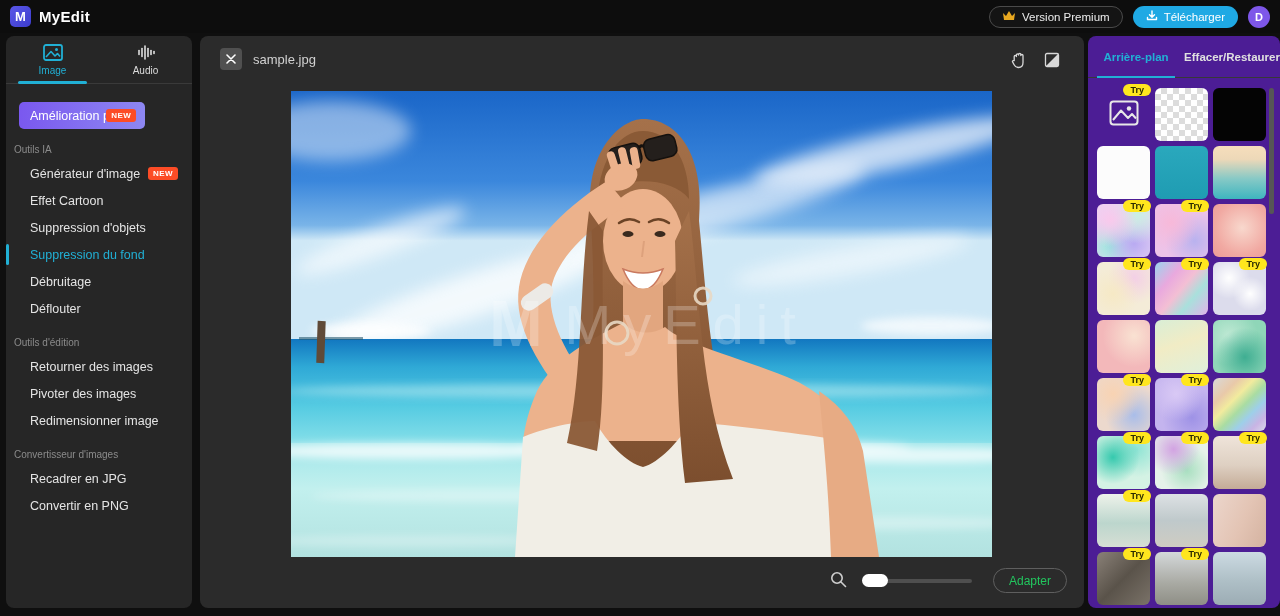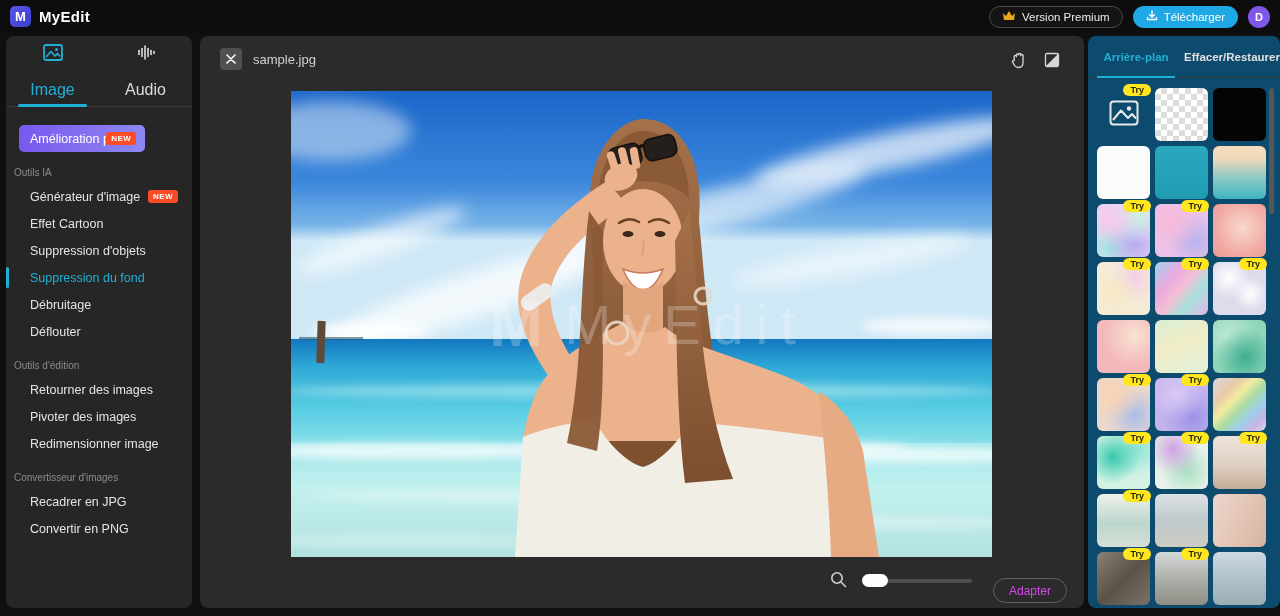--- a/index.html
+++ b/index.html
@@ -13,25 +13,25 @@
   .brand-name { font-size:15px; font-weight:bold; color:#fff; letter-spacing:.3px; }
   .topbar-right { margin-left:auto; display:flex; align-items:flex-end; gap:10px; }
   .btn-premium { height:22px; border-radius:11px; border:1px solid #4a4a4a; background:#141414; color:#ececec; font-size:11.5px; display:flex; align-items:center; gap:6px; padding:0 12px; cursor:pointer; }
   .btn-download { height:22px; border-radius:11px; background:var(--download,#1fa9e4); color:#fff; font-size:11.5px; display:flex; align-items:center; gap:6px; padding:0 13px; border:none; cursor:pointer; }
   .avatar { width:22px; height:22px; border-radius:50%; background:var(--avatar,#7e57e9); color:#fff; font-size:11px; font-weight:bold; display:flex; align-items:center; justify-content:center; cursor:pointer; }
 
   
   .panel { position:absolute; top:36px; height:572px; border-radius:8px; }
   .sidebar { left:6px; width:186px; background:#262626; }
   .canvas-panel { left:200px; width:884px; background:#2b2b2b; }
-  .right-panel { left:1088px; width:192px; background:#0c4a6e; }
+  .right-panel { left:1088px; width:192px; background:#4c1d95; }
 
   
   .side-tabs { display:flex; border-bottom:1px solid #3a3a3a; padding-top:8px; }
-  .side-tab { width:50%; display:flex; flex-direction:column; align-items:center; gap:20px; padding-bottom:7px; position:relative; cursor:pointer; font-size:16px; color:#dcdcdc; }
+  .side-tab { width:50%; display:flex; flex-direction:column; align-items:center; gap:4px; padding-bottom:7px; position:relative; cursor:pointer; font-size:10px; color:#dcdcdc; }
   .side-tab.active { color:var(--accent,#21b0d5); }
   .side-tab.active::after { content:""; position:absolute; left:12px; right:12px; bottom:-1px; height:3px; border-radius:2px; background:var(--accent,#21b0d5); }
   .side-tab svg { display:block; }
   .promo-btn { margin:18px 12px 0 13px; height:27px; border:none; border-radius:5px; background:linear-gradient(90deg,var(--promo-from,#7a58ef),var(--promo-to,#8d87f2)); color:#fff; font-size:12.5px; display:flex; align-items:center; padding:0 11px; cursor:pointer; position:relative; }
   .new-badge { background:var(--new-badge,#fc4c26); color:#fff; font-size:8px; font-weight:bold; border-radius:3px; padding:2px 5px; letter-spacing:.4px; }
   .promo-btn .new-badge { position:absolute; right:9px; }
   .nav-section { margin-top:15px; }
   .nav-section-title { font-size:10px; color:#8b8b8b; padding:0 8px; margin-bottom:5px; }
   .nav-item { height:27px; display:flex; align-items:center; padding-left:24px; font-size:12.5px; color:#e4e4e4; cursor:pointer; position:relative; gap:8px; }
   .nav-item.active { color:var(--accent,#21b0d5); }
@@ -47,21 +47,21 @@
   .photo { position:absolute; left:91px; top:55px; width:701px; height:466px; overflow:hidden; cursor:grab; }
   .photo svg { display:block; }
   .watermark { position:absolute; left:51%; top:50%; transform:translate(-50%,-50%); display:flex; align-items:center; gap:22px; opacity:.24; color:#fff; pointer-events:none; white-space:nowrap; }
   .wm-logo { font-size:64px; font-weight:bold; }
   .wm-text { font-size:56px; letter-spacing:12px; font-weight:normal; }
 
   .canvas-footer { position:absolute; left:0; right:0; bottom:14px; height:26px; }
   .zoom-icon { position:absolute; left:630px; top:3px; }
   .zoom-slider { position:absolute; left:662px; top:11px; width:110px; height:4px; border-radius:2px; background:#4f4f4f; cursor:pointer; }
   .zoom-thumb { position:absolute; left:0; top:-5px; width:26px; height:13px; border-radius:7px; background:#fff; cursor:pointer; }
-  .btn-fit { position:absolute; left:793px; top:10px; height:25px; padding:0 15px; border-radius:13px; border:1px solid #5f5f5f; background:transparent; color:#d946ef; font-size:12px; cursor:pointer; }
+  .btn-fit { position:absolute; left:793px; top:0; height:25px; padding:0 15px; border-radius:13px; border:1px solid #5f5f5f; background:transparent; color:#22c55e; font-size:12px; cursor:pointer; }
 
   
   .rp-tabs { display:flex; height:42px; border-bottom:1px solid #383838; }
   .rp-tab { width:50%; display:flex; align-items:center; justify-content:center; font-size:11.5px; font-weight:bold; color:#e0e0e0; position:relative; cursor:pointer; }
   .rp-tab.active { color:var(--accent,#21b0d5); }
   .rp-tab.active::after { content:""; position:absolute; left:9px; right:9px; bottom:-1px; height:2px; background:var(--accent,#21b0d5); }
   .bg-grid { position:absolute; left:9px; top:52px; width:169px; display:grid; grid-template-columns:repeat(3,53px); grid-auto-rows:53px; gap:5px; }
   .thumb { position:relative; border-radius:6px; cursor:pointer; }
   .try-badge { position:absolute; top:-4px; right:-1px; background:var(--try-badge,#ffe61e); color:#2a2a00; font-size:9px; font-weight:bold; border-radius:8px; padding:1px 7px; z-index:2; }
   .rp-scrollbar { position:absolute; left:181px; top:52px; width:5px; height:126px; border-radius:3px; background:#565656; cursor:pointer; }

